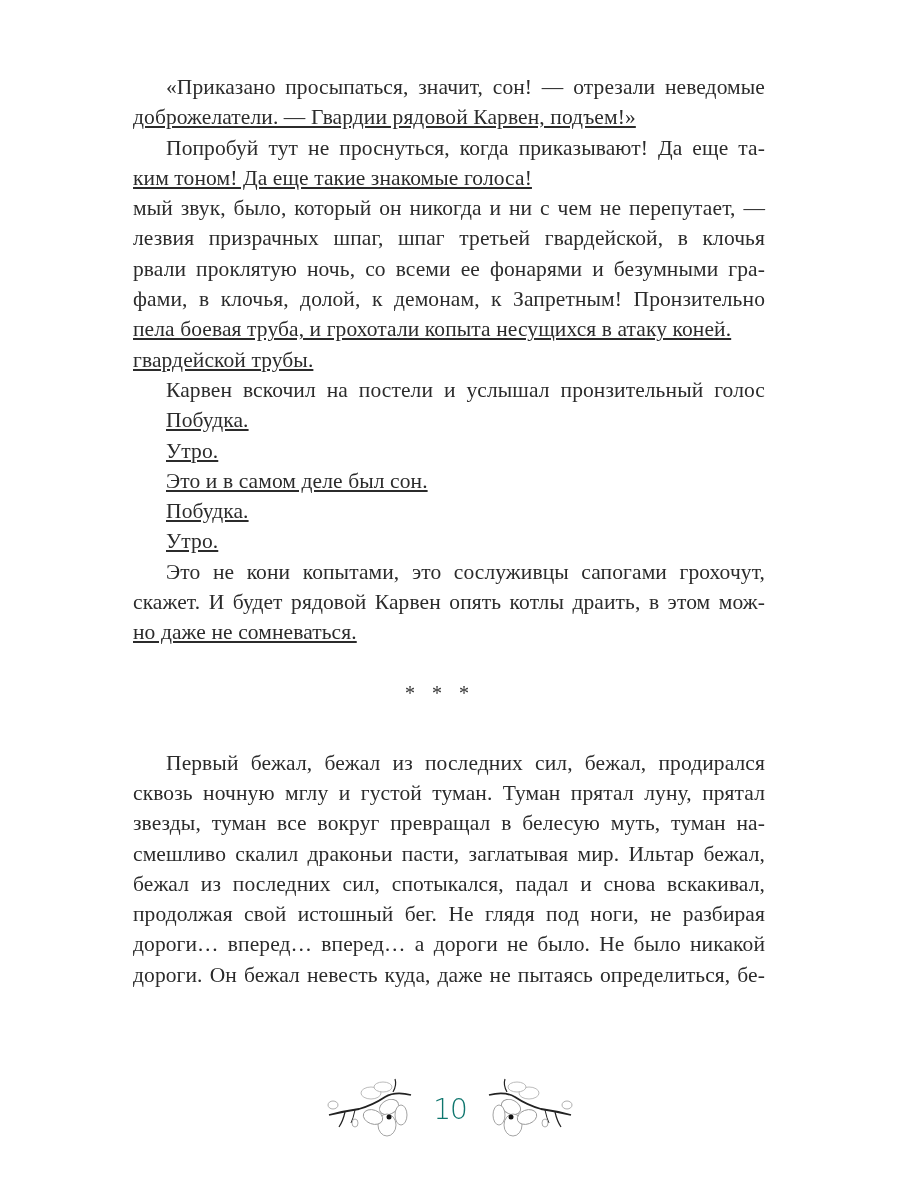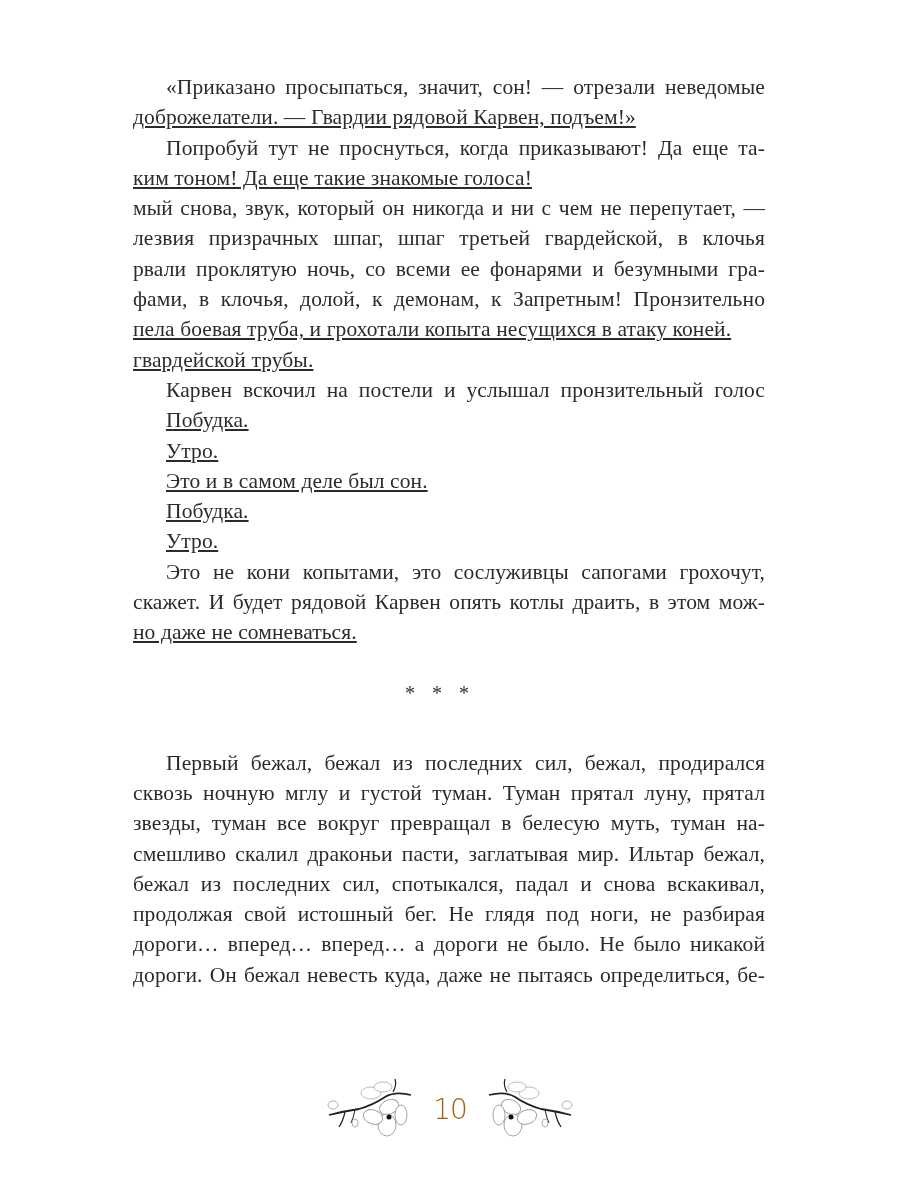--- a/index.html
+++ b/index.html
@@ -57,21 +57,21 @@
       width: 900px;
       height: 70px;
     }
     .page-number {
       position: absolute;
       left: 420px;
       top: 18px;
       width: 60px;
       text-align: center;
       font-size: 28px;
-      color: #a16207;
+      color: #0f766e;
       font-family: "DejaVu Sans", sans-serif;
       font-weight: 300;
       letter-spacing: -1px;
     }
     .ornament {
       position: absolute;
       top: 0;
       width: 90px;
       height: 70px;
     }
@@ -85,21 +85,21 @@
 
   <div>
     <span class="line indent">«Приказано просыпаться, значит, сон! — отрезали неведомые</span>
     <span class="line last">доброжелатели. — Гвардии рядовой Карвен, подъем!»</span>
   </div>
   <div>
     <span class="line indent">Попробуй тут не проснуться, когда приказывают! Да еще та-</span>
     <span class="line last">ким тоном! Да еще такие знакомые голоса!</span>
   </div>
   <div>
-    <span class="line">мый снова, звук, который он никогда и ни с чем не перепутает, —</span>
+    <span class="line">мый звук, было, который он никогда и ни с чем не перепутает, —</span>
     <span class="line">лезвия призрачных шпаг, шпаг третьей гвардейской, в клочья</span>
     <span class="line">рвали проклятую ночь, со всеми ее фонарями и безумными гра-</span>
     <span class="line">фами, в клочья, долой, к демонам, к Запретным! Пронзительно</span>
     <span class="line last">пела боевая труба, и грохотали копыта несущихся в атаку коней.</span>
   </div>
   <div>
     <span class="line last">гвардейской трубы.</span>
     <span class="line indent">Карвен вскочил на постели и услышал пронзительный голос</span>
   </div>
   <div>

